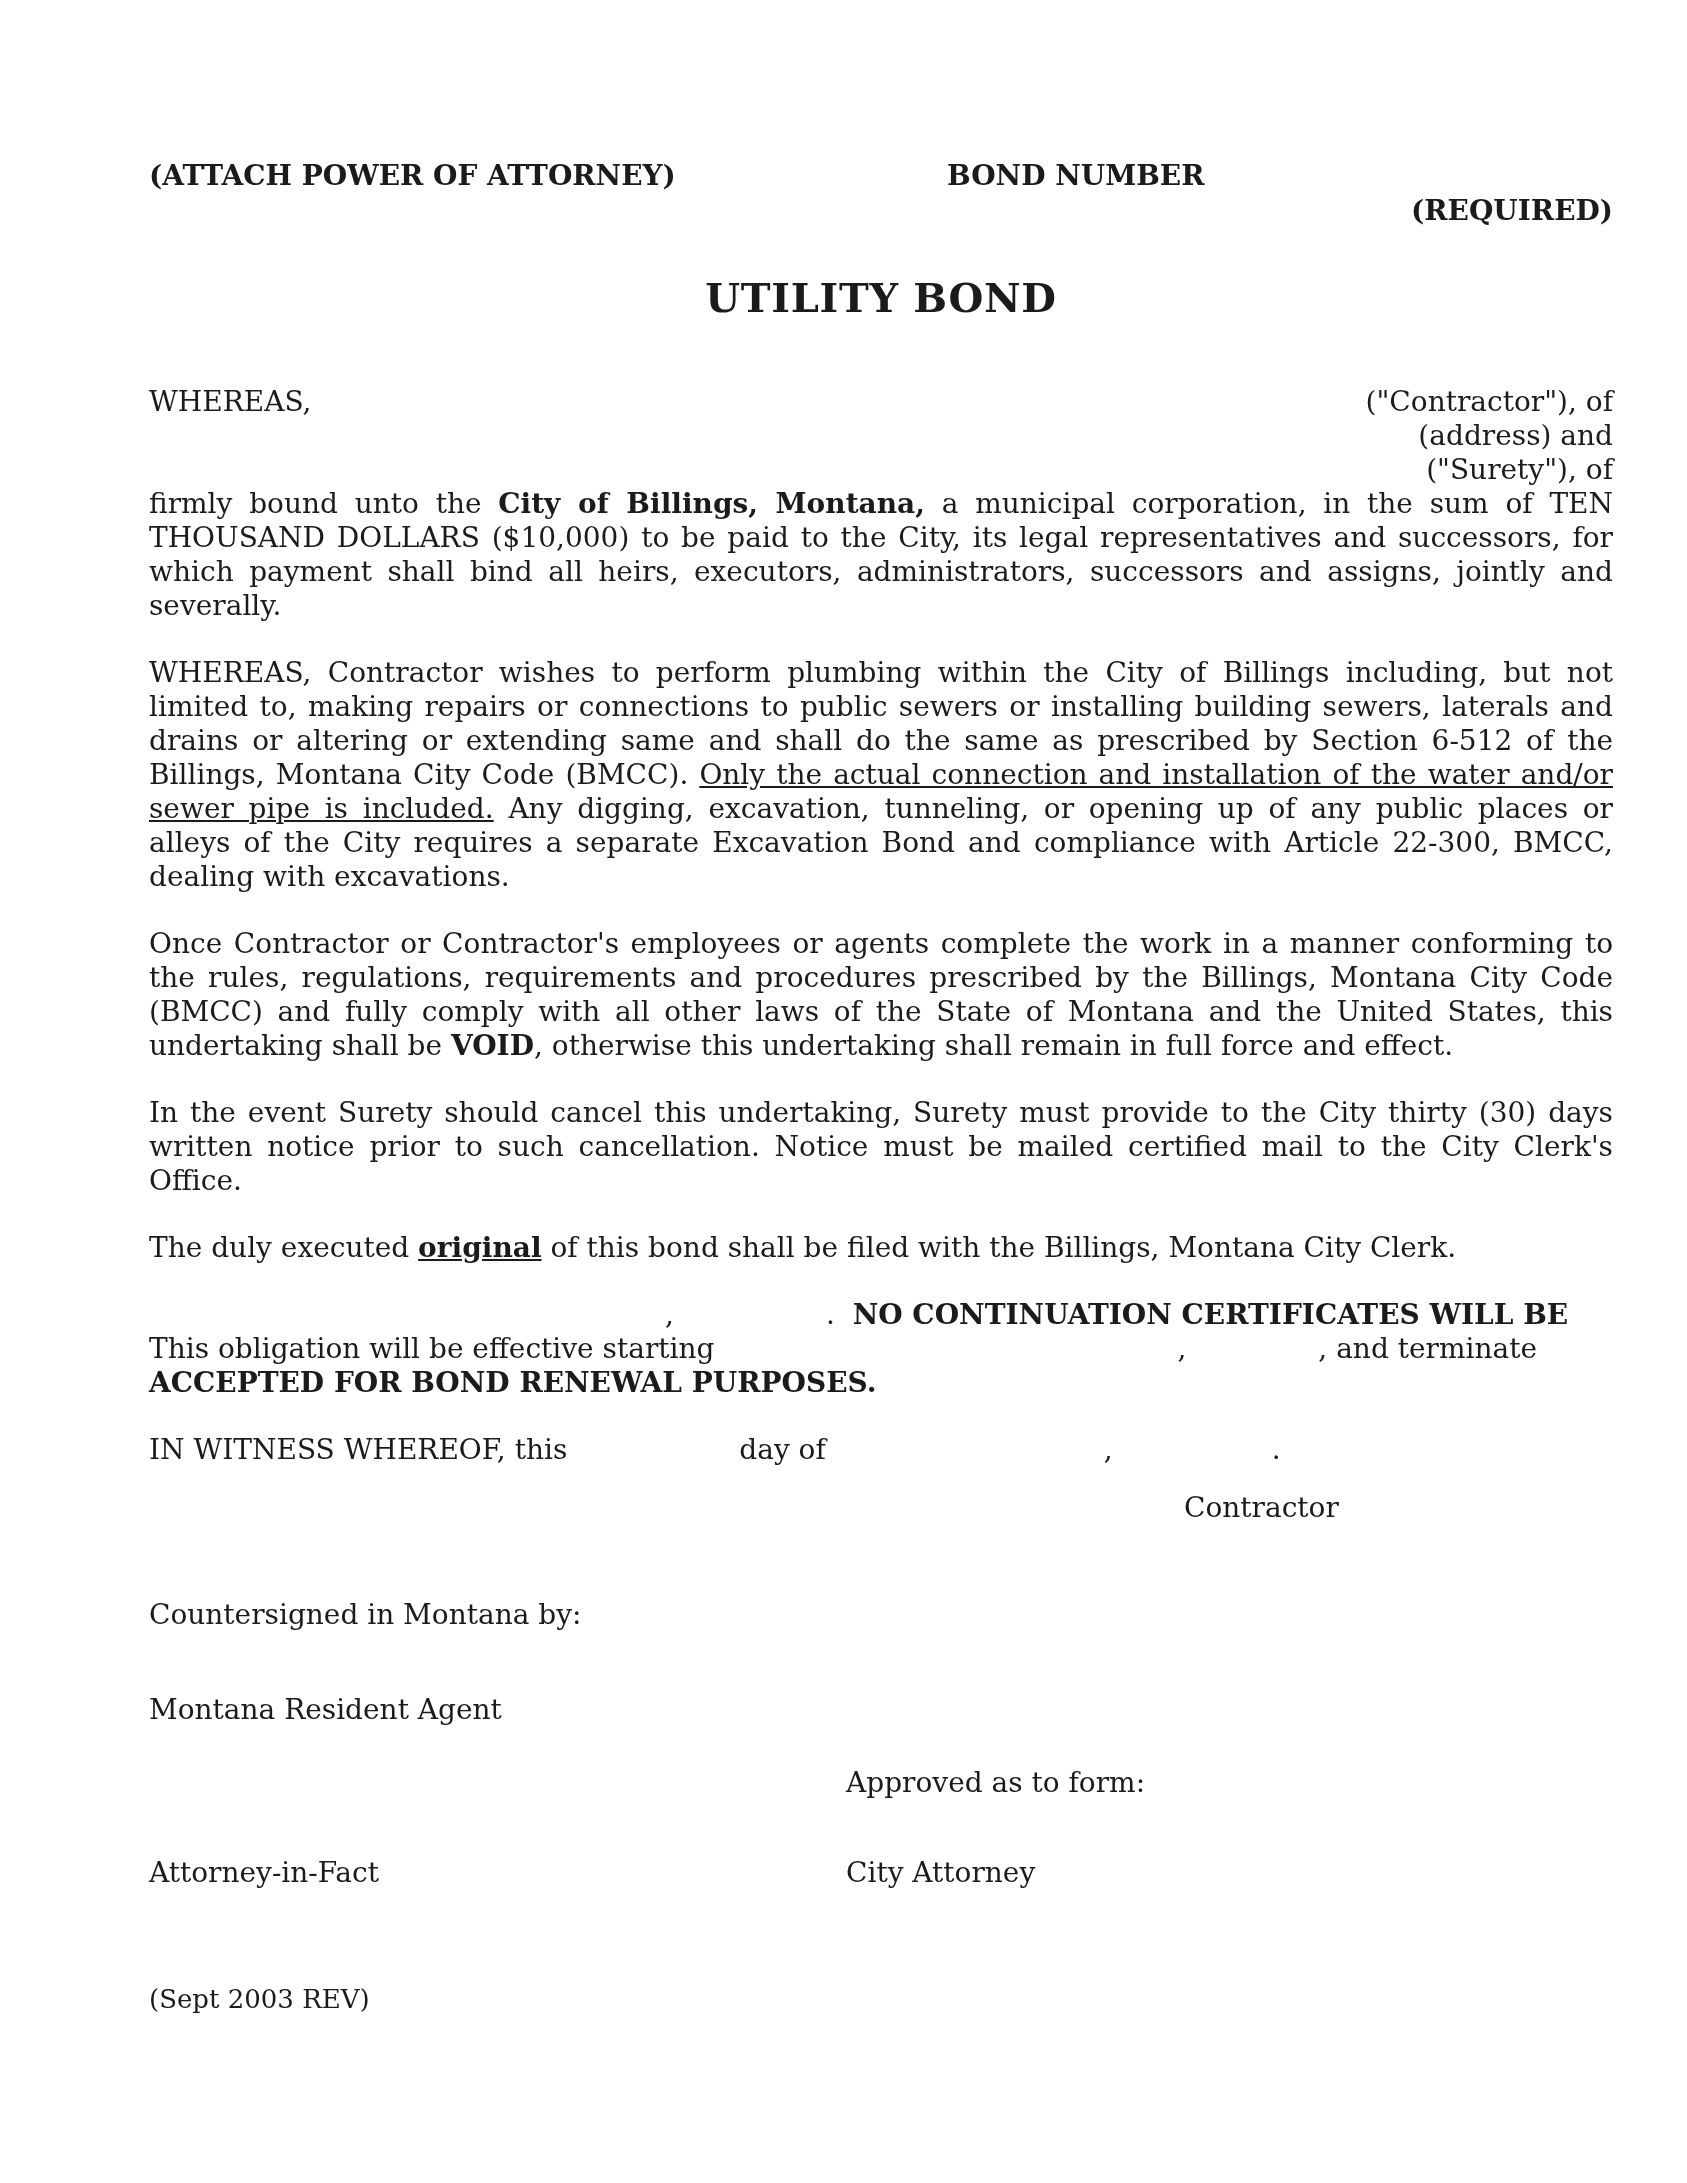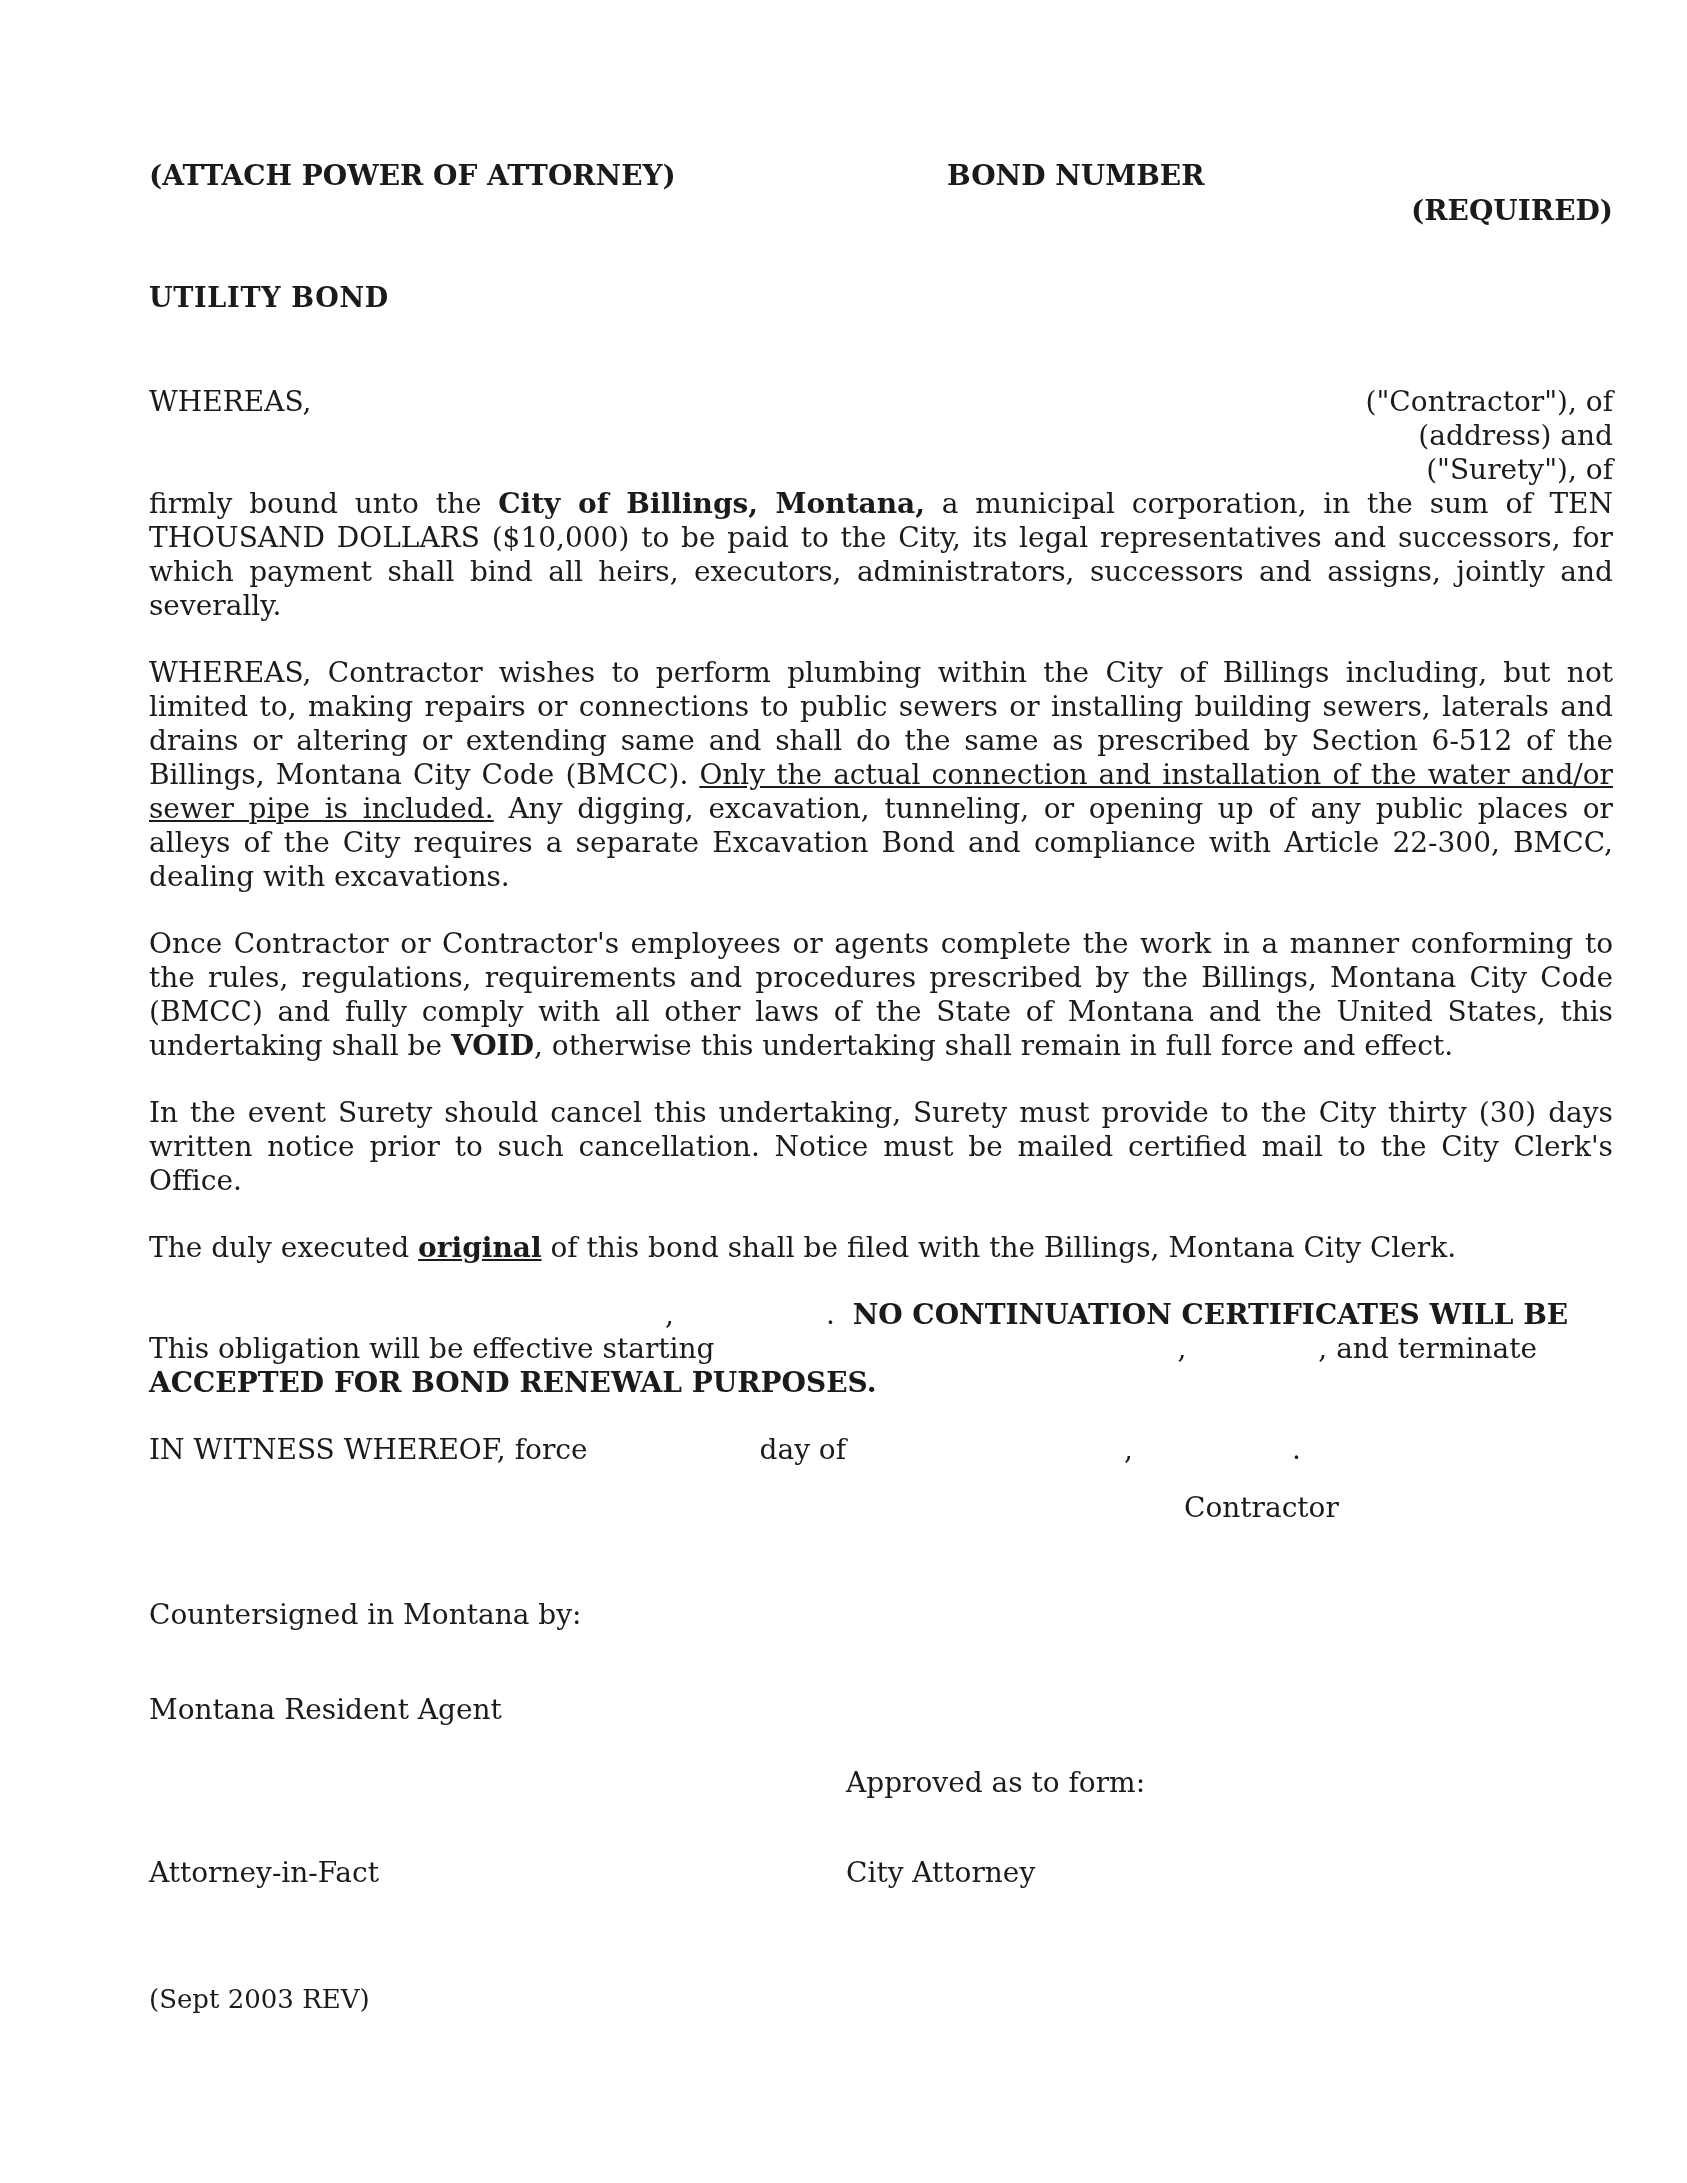--- a/index.html
+++ b/index.html
@@ -18,23 +18,23 @@
     width: 1687px;
     height: 2183px;
     padding: 159px 74px 0 149px;
   }
   .bold { font-weight: bold; }
   .uline { text-decoration: underline; }
   .header-row { position: relative; height: 35px; }
   .bond-number { position: absolute; left: 798px; top: 0; }
   .required-row { text-align: right; height: 35px; }
   .doc-title {
-    text-align: left;
+    text-align: center;
     font-weight: bold;
-    font-size: 27px;
+    font-size: 40px;
     line-height: 42px;
     margin-top: 48px;
     letter-spacing: 0.7px;
   }
   .whereas-block { position: relative; margin-top: 66px; }
   .whereas-label { position: absolute; left: 0; top: 0; text-align: center; }
   .right-lines { text-align: right; }
   .para { text-align: justify; margin-top: 33px; }
   .para.first { margin-top: 0; }
   .line { white-space: nowrap; }
@@ -84,21 +84,21 @@
   <p class="para">In the event Surety should cancel this undertaking, Surety must provide to the City thirty (30) days written notice prior to such cancellation.  Notice must be mailed certified mail to the City Clerk's Office.</p>
 
   <p class="para"><span>The duly executed </span><span class="bold uline">original</span><span> of this bond shall be filed with the Billings, Montana City Clerk.</span></p>
 
   <div class="para">
     <div class="line"><span class="blank w780"></span><span>,</span><span class="blank w230"></span><span>.</span>&nbsp;&nbsp;<span class="bold">NO CONTINUATION CERTIFICATES WILL BE</span></div>
     <div class="line"><span>This obligation will be effective starting</span><span class="blank w700"></span><span>,</span><span class="blank w200"></span><span>, and terminate</span></div>
     <div class="line bold">ACCEPTED FOR BOND RENEWAL PURPOSES.</div>
   </div>
 
-  <div class="para line"><span>IN WITNESS WHEREOF, force</span><span class="blank w260"></span><span>day of</span><span class="blank w420"></span><span>,</span><span class="blank w240"></span><span>.</span></div>
+  <div class="para line"><span>IN WITNESS WHEREOF, this</span><span class="blank w260"></span><span>day of</span><span class="blank w420"></span><span>,</span><span class="blank w240"></span><span>.</span></div>
 
   <div class="sig" style="left:1184px; top:1491px;">Contractor</div>
 
   <div class="sig" style="left:149px; top:1598px;">Countersigned in Montana by:</div>
 
   <div class="sig" style="left:149px; top:1693px;">Montana Resident Agent</div>
 
   <div class="sig" style="left:846px; top:1766px;">Approved as to form:</div>
 
   <div class="sig" style="left:149px; top:1856px;">Attorney-in-Fact</div>

